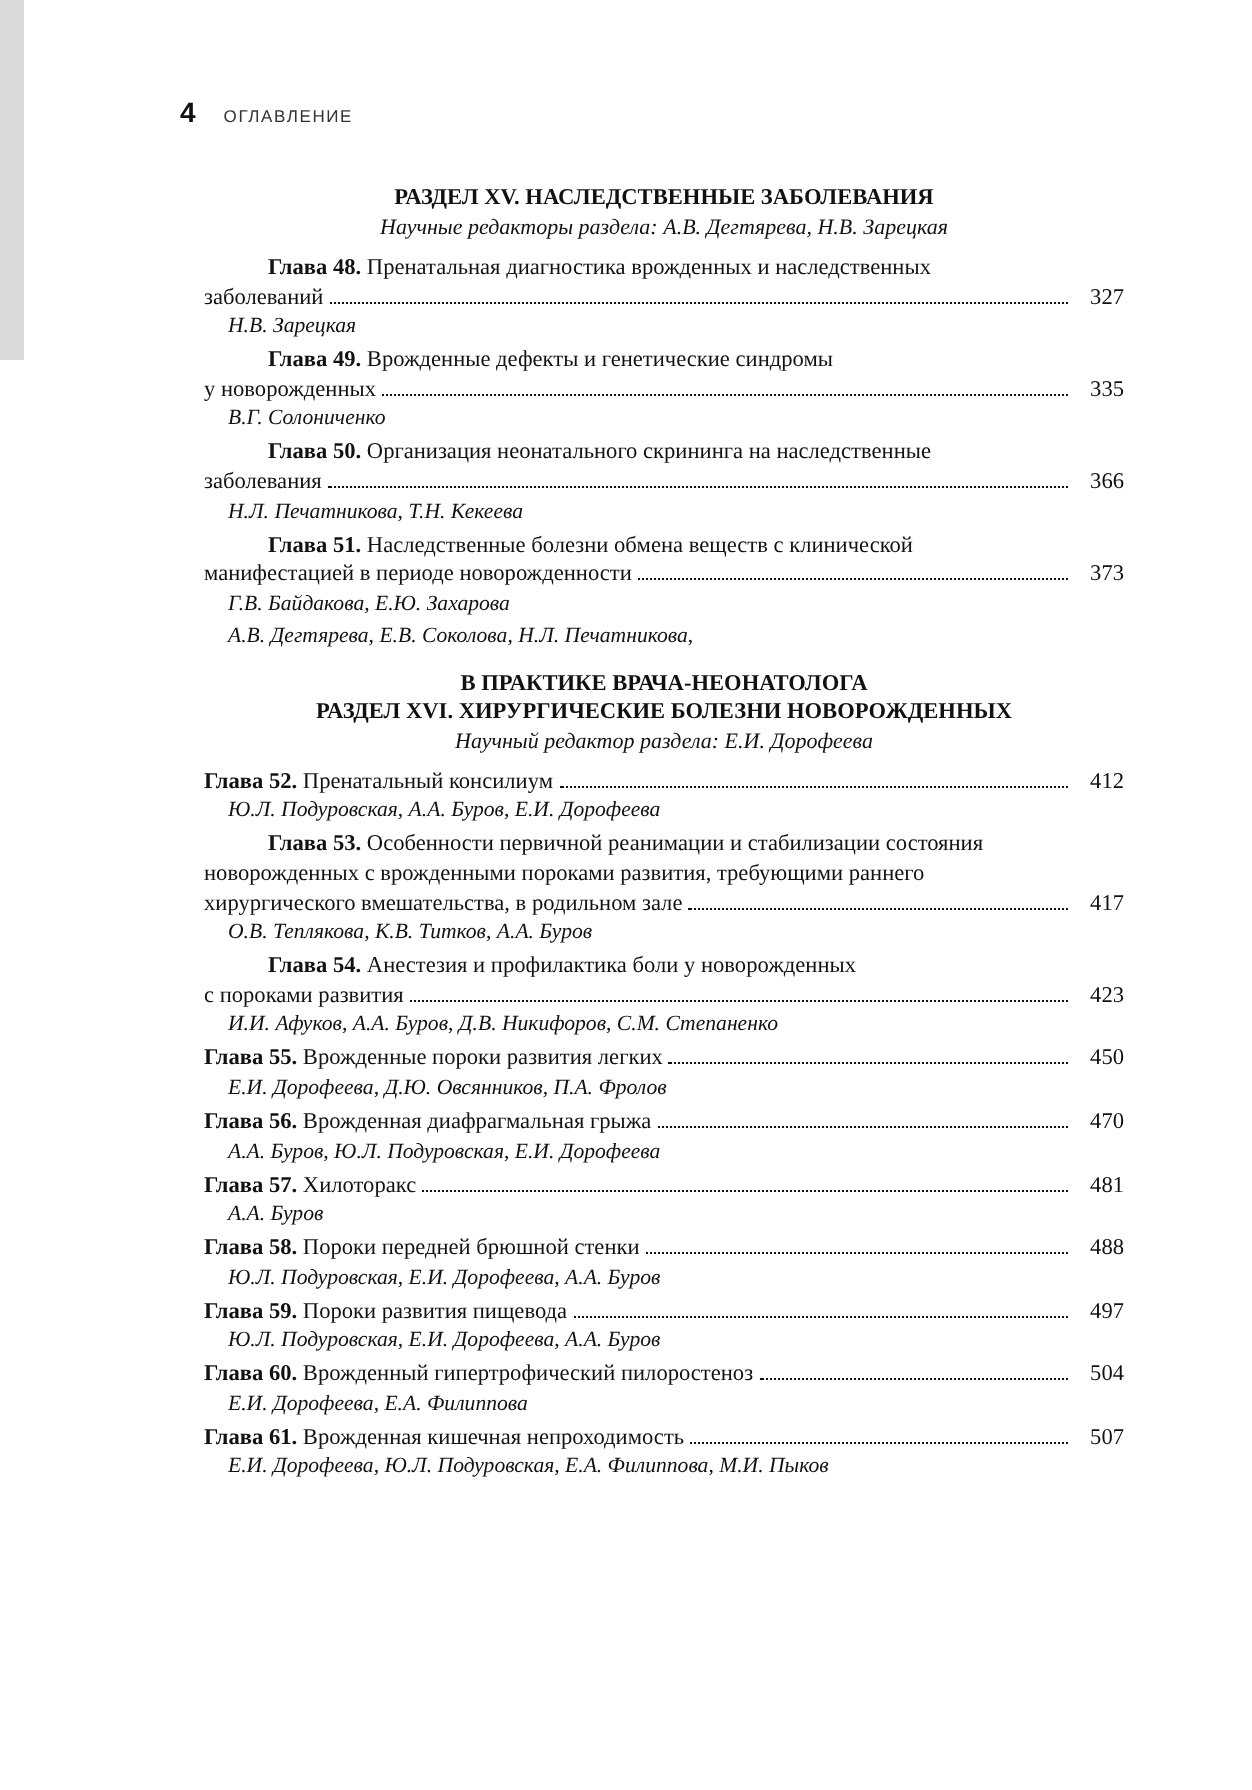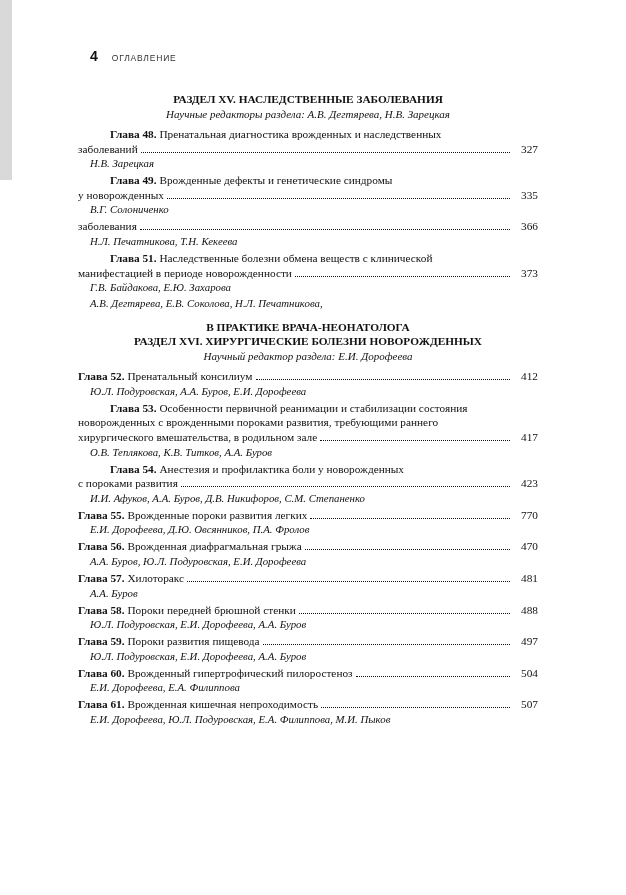--- a/index.html
+++ b/index.html
@@ -45,21 +45,21 @@
     color: #111;
   }
   .running-title {
     font-family: "Liberation Sans", sans-serif;
     font-size: 8.5px;
     letter-spacing: 0.8px;
     color: #333;
   }
   .content {
     position: absolute;
-    left: 78px;
+    left: 102px;
     top: 82px;
     width: 460px;
   }
   .section-head {
     text-align: center;
     font-family: "Liberation Serif", serif;
     font-weight: bold;
     font-size: 11.3px;
     line-height: 14px;
     margin-top: 10px;
@@ -163,20 +163,24 @@
         </div>
         <div class="row">
           <span class="txt">у новорожденных</span>
           <span class="leader"></span>
           <span class="page-num">335</span>
         </div>
         <div class="authors">В.Г. Солониченко</div>
       </div>
 
       <div class="block entry">
+        <div class="entry-line">
+          <span class="chap">Глава 50.</span>
+          <span class="title-text">Организация неонатального скрининга на наследственные</span>
+        </div>
         <div class="row">
           <span class="txt">заболевания</span>
           <span class="leader"></span>
           <span class="page-num">366</span>
         </div>
         <div class="authors">Н.Л. Печатникова, Т.Н. Кекеева</div>
       </div>
 
       <div class="block entry">
         <div class="entry-line">
@@ -235,21 +239,21 @@
           <span class="leader"></span>
           <span class="page-num">423</span>
         </div>
         <div class="authors">И.И. Афуков, А.А. Буров, Д.В. Никифоров, С.М. Степаненко</div>
       </div>
 
       <div class="block entry">
         <div class="row">
           <span class="txt"><b>Глава 55.</b> <span>Врожденные пороки развития легких</span></span>
           <span class="leader"></span>
-          <span class="page-num">770</span>
+          <span class="page-num">450</span>
         </div>
         <div class="authors">Е.И. Дорофеева, Д.Ю. Овсянников, П.А. Фролов</div>
       </div>
 
       <div class="block entry">
         <div class="row">
           <span class="txt"><b>Глава 56.</b> <span>Врожденная диафрагмальная грыжа</span></span>
           <span class="leader"></span>
           <span class="page-num">470</span>
         </div>

